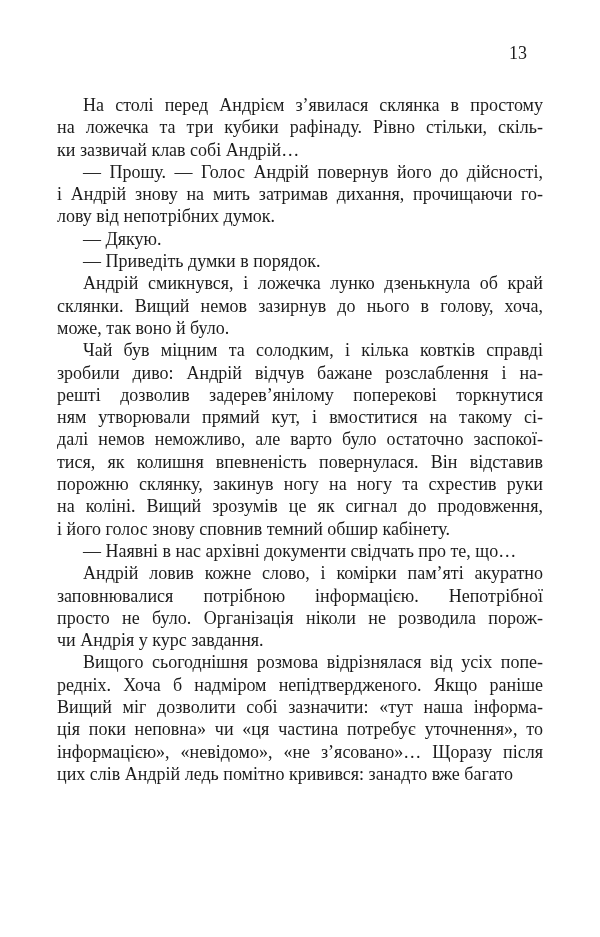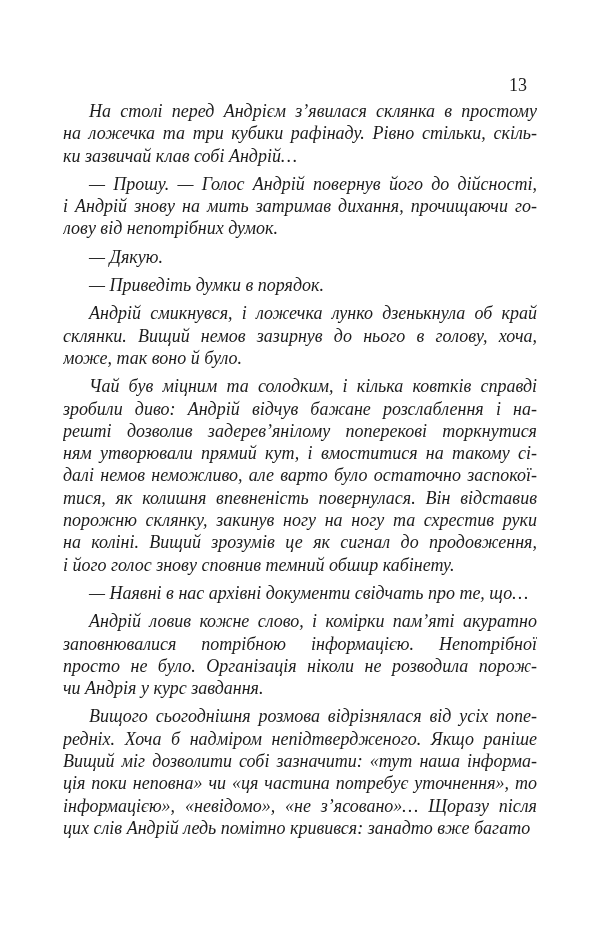--- a/index.html
+++ b/index.html
@@ -19,32 +19,30 @@
     position: absolute;
     inset: 0;
   }
   .page-number {
     position: absolute;
     top: 42px;
     right: 73px;
     font-size: 18px;
     line-height: 22px;
     color: #1c1c1c;
-    margin-top: 32px;
   }
   .text-block {
     position: absolute;
     left: 57px;
     top: 94px;
     width: 486px;
   }
   .paragraph {
-    margin: 6px;
+    margin: 0;
     padding: 0;
-    font-style: italic;
   }
   .line {
     font-size: 18px;
     line-height: 22.3px;
     height: 22.3px;
     overflow: hidden;
     text-align: justify;
     text-align-last: justify;
     white-space: normal;
   }

